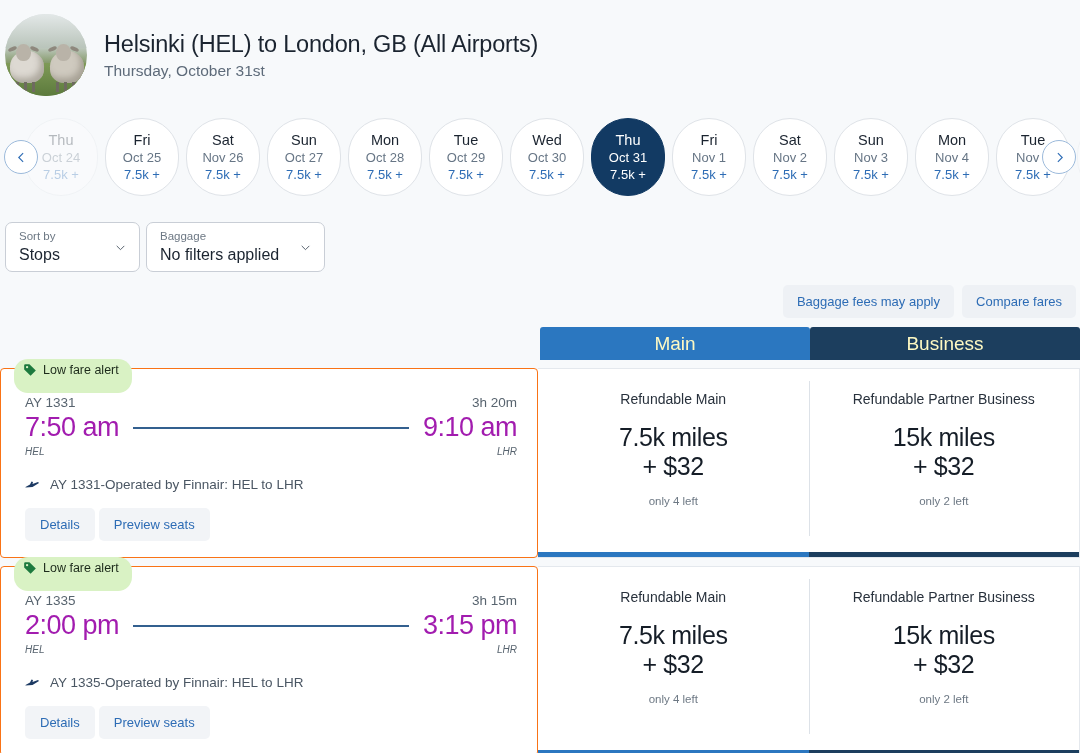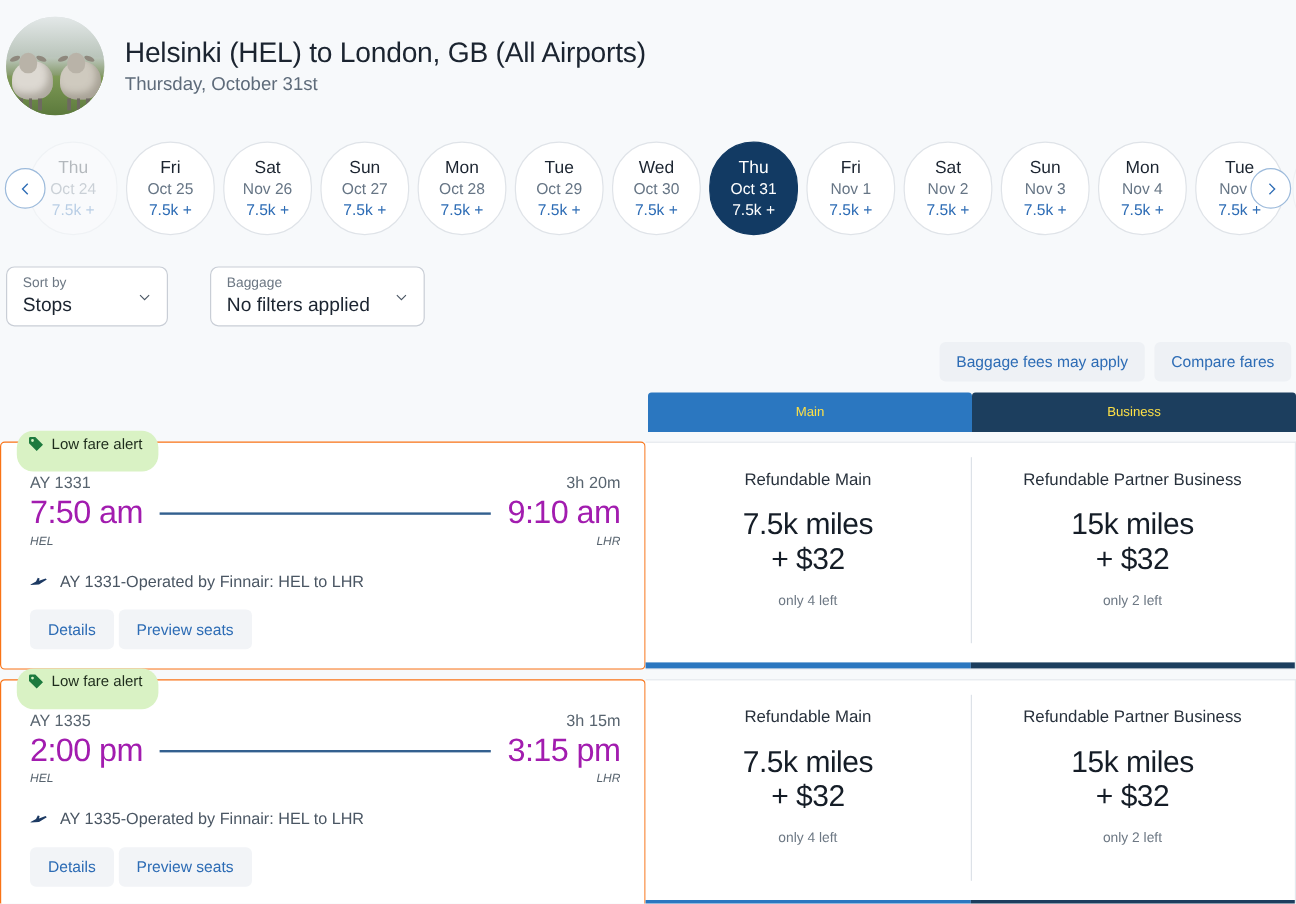--- a/index.html
+++ b/index.html
@@ -65,21 +65,21 @@
     width: 34px; height: 34px; border-radius: 50%;
     border: 1px solid #9cbadb; background: #fff;
     display: flex; align-items: center; justify-content: center;
     cursor: pointer; z-index: 5;
   }
   .nav-btn.left { left: 4px; }
   .nav-btn.right { right: 4px; }
   .nav-btn svg { width: 13px; height: 13px; stroke: #2d6cb5; fill: none; stroke-width: 2.1; }
 
   
-  .filters { display: flex; gap: 35px; padding: 20px 0 0 5px; }
+  .filters { display: flex; gap: 6px; padding: 20px 0 0 5px; }
   .select {
     height: 50px; border: 1px solid #c9ced6; border-radius: 7px;
     background: #fff; padding: 6px 12px 6px 13px;
     display: flex; align-items: center; justify-content: space-between;
     cursor: pointer;
   }
   .select.sortby { width: 135px; }
   .select.filterby { width: 179px; }
   .select .lbl { font-size: 11.5px; color: #6d7884; line-height: 1.35; }
   .select .val { font-size: 16px; color: #1b2430; line-height: 1.25; }
@@ -90,21 +90,21 @@
   .fare-links button {
     border: none; background: #eef1f5; color: #2d6cb5;
     font-size: 13px; font-family: inherit; padding: 9px 14px;
     border-radius: 5px; cursor: pointer;
   }
 
   
   .results { position: relative; margin-top: 9px; }
   .fare-header { display: flex; margin-left: 540px; height: 33px; }
   .fare-header div {
-    flex: 1; color: #fde047; font-size: 11px;
+    flex: 1; color: #fef9c3; font-size: 19px;
     display: flex; align-items: center; justify-content: center;
     border-radius: 3px 3px 0 0; cursor: pointer;
   }
   .fare-header .main { background: #2b77c0; }
   .fare-header .business { background: #1c3e5e; }
 
   .card { position: relative; display: flex; margin-top: 8px; }
   .card .badge {
     position: absolute; top: -9px; left: 14px; z-index: 3;
     background: #d9f2c4; border-radius: 14px;

